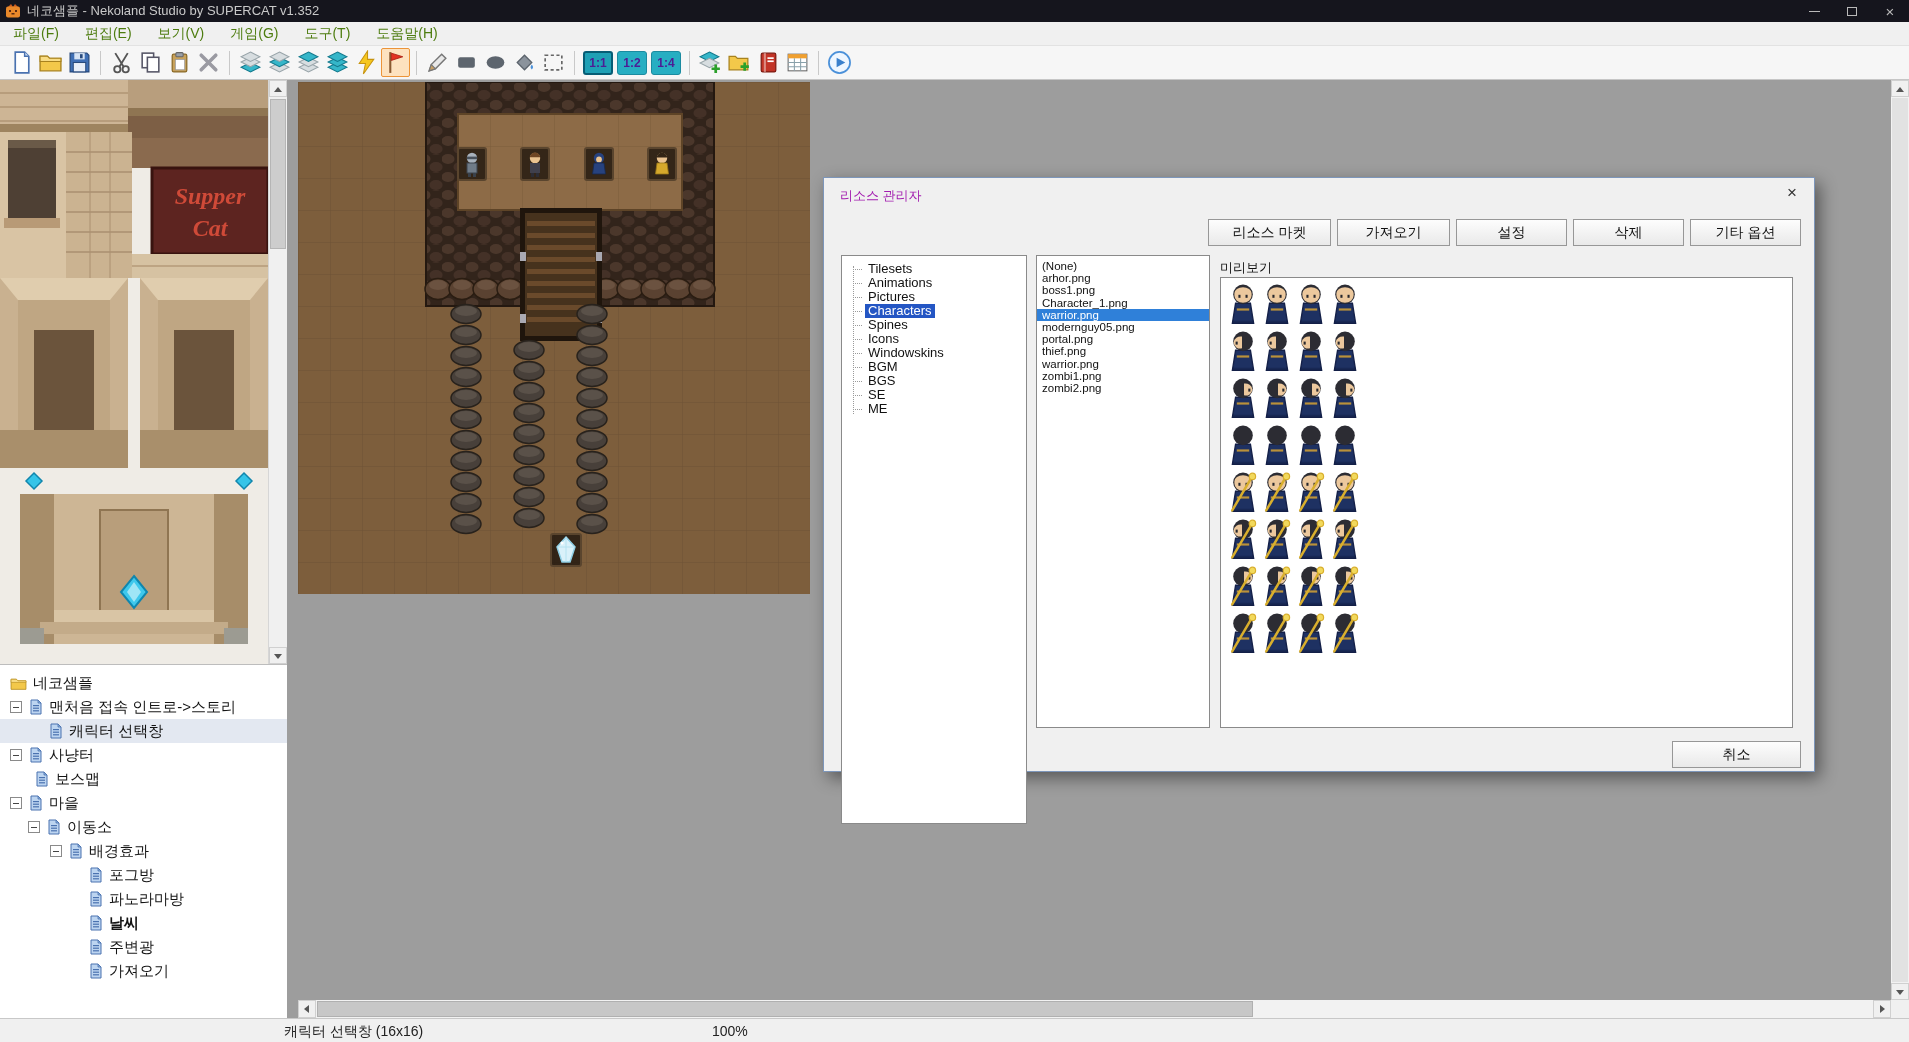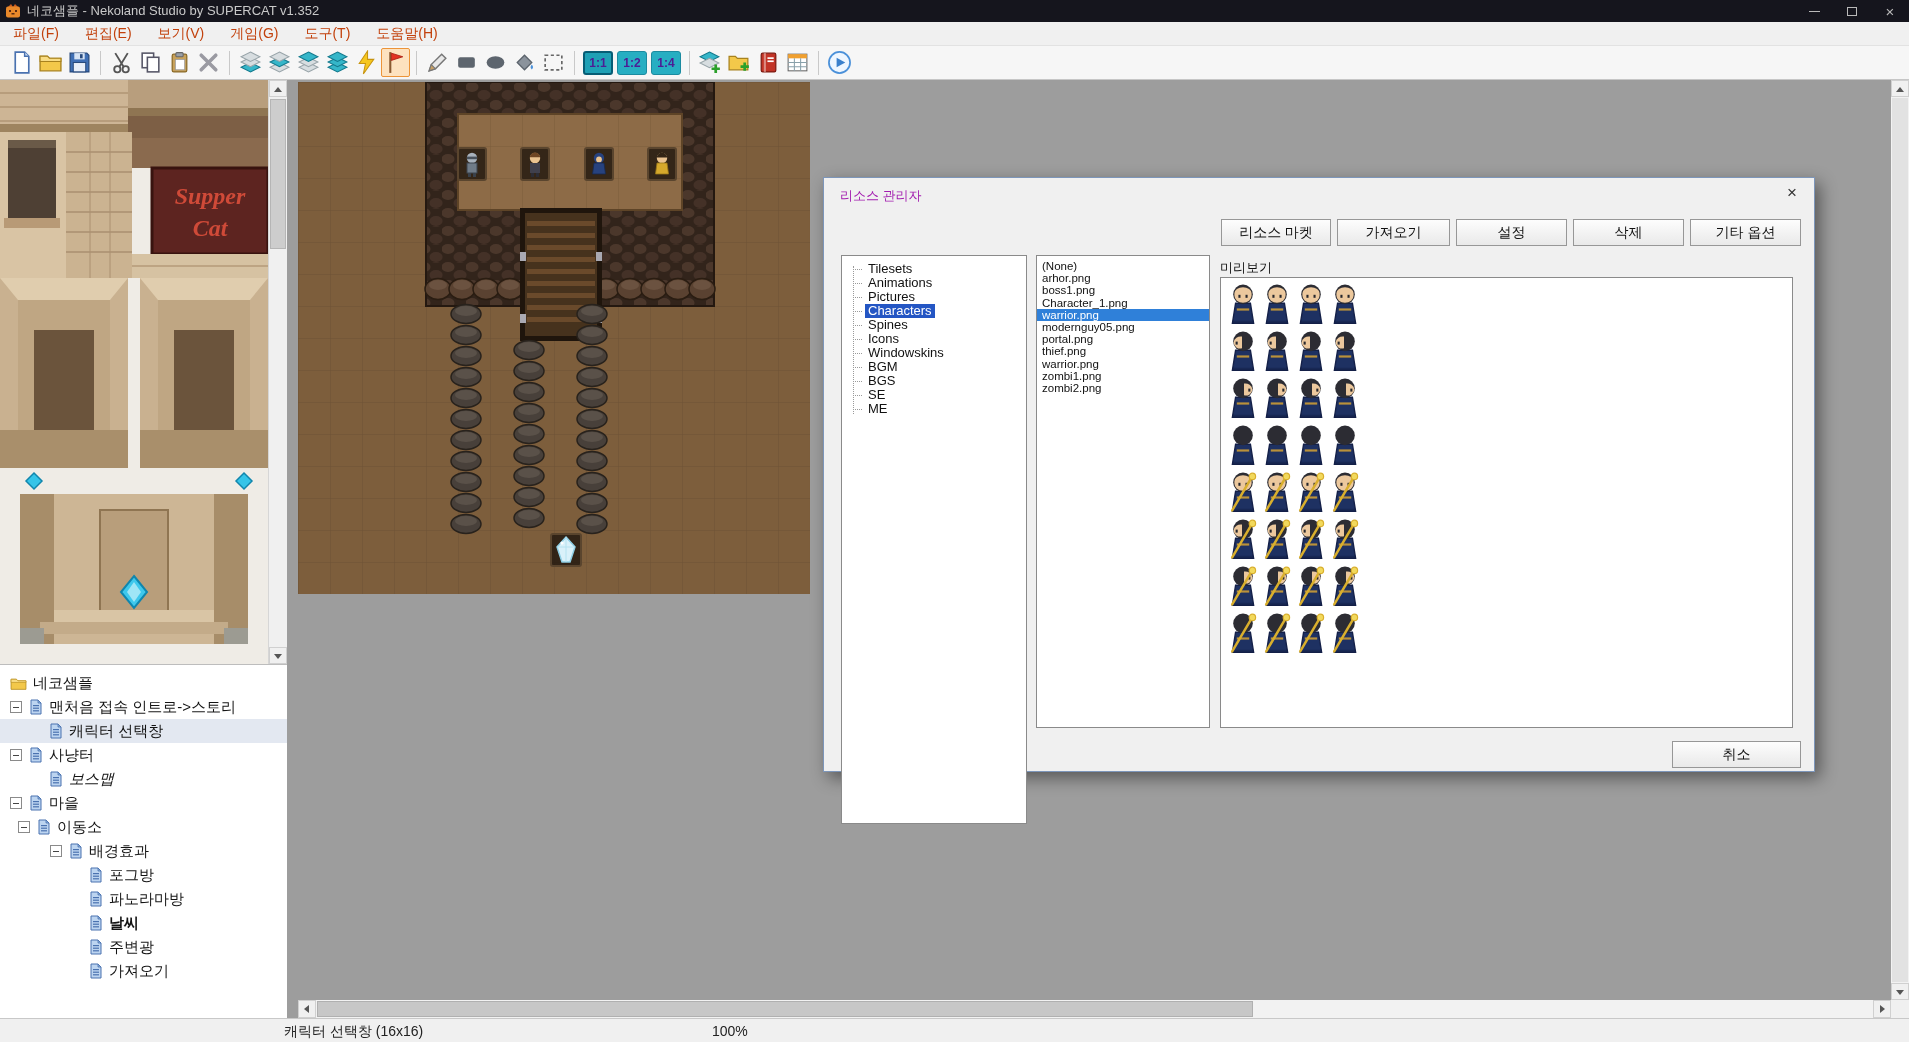--- a/index.html
+++ b/index.html
@@ -13,21 +13,21 @@
   .app-icon{width:16px;height:16px;margin:0 6px 0 5px;flex:none}
   .title-text{flex:1;white-space:nowrap;overflow:hidden}
   .win-controls{display:flex;height:100%}
   .win-btn{width:38px;height:100%;display:flex;align-items:center;justify-content:center;color:#b9b9b9}
   .win-btn .min-glyph{width:11px;height:1px;background:#b9b9b9}
   .win-btn .max-glyph{width:10px;height:9px;border:1px solid #b9b9b9}
   .win-btn.close{font-size:15px}
 
   
   .menubar{position:absolute;top:22px;left:0;right:0;height:24px;background:#f0f0f0;
-    display:flex;align-items:center;font-size:14px;color:#c2410c;border-bottom:1px solid #e2e2e2}
+    display:flex;align-items:center;font-size:14px;color:#4d7c0f;border-bottom:1px solid #e2e2e2}
   .menu-item{padding:0 13px;height:100%;display:flex;align-items:center;cursor:default}
 
   
   .toolbar{position:absolute;top:46px;left:0;right:0;height:34px;background:#f6f6f6;
     border-bottom:1px solid #c6c6c6;display:flex;align-items:center;padding-left:7px}
   .tb-btn{width:29px;height:29px;display:flex;align-items:center;justify-content:center;
     border:1px solid transparent;border-radius:2px;flex:none}
   .tb-btn svg{width:25px;height:25px;display:block}
   .tb-btn.active{background:#fde2bf;border-color:#ec9439}
   .tb-sep{width:1px;height:24px;background:#c9c9c9;margin:0 6px;flex:none}
@@ -440,21 +440,21 @@
             <svg viewBox="0 0 14 16" width="14" height="16">
               <path d="M2 1 L9 1 L12 4 L12 15 L2 15 Z" fill="#bcd4f0" stroke="#4a72b0" stroke-width="1"></path>
               <path d="M9 1 L9 4 L12 4 Z" fill="#8fb2dd" stroke="#4a72b0" stroke-width="0.8"></path>
               <rect x="4" y="6" width="6" height="1.2" fill="#4a72b0"></rect>
               <rect x="4" y="8.6" width="6" height="1.2" fill="#4a72b0"></rect>
               <rect x="4" y="11.2" width="6" height="1.2" fill="#4a72b0"></rect>
             </svg>
           </span>
           <span class="tree-label">사냥터</span>
         </div>
-        <div class="tree-row" style="padding-left: 30px; font-style: italic;">
+        <div class="tree-row" style="padding-left: 16px;">
           <span class="tree-spacer"></span>
           <span class="tree-icon">
             <svg viewBox="0 0 14 16" width="14" height="16">
               <path d="M2 1 L9 1 L12 4 L12 15 L2 15 Z" fill="#bcd4f0" stroke="#4a72b0" stroke-width="1"></path>
               <path d="M9 1 L9 4 L12 4 Z" fill="#8fb2dd" stroke="#4a72b0" stroke-width="0.8"></path>
               <rect x="4" y="6" width="6" height="1.2" fill="#4a72b0"></rect>
               <rect x="4" y="8.6" width="6" height="1.2" fill="#4a72b0"></rect>
               <rect x="4" y="11.2" width="6" height="1.2" fill="#4a72b0"></rect>
             </svg>
           </span>
@@ -466,21 +466,21 @@
             <svg viewBox="0 0 14 16" width="14" height="16">
               <path d="M2 1 L9 1 L12 4 L12 15 L2 15 Z" fill="#bcd4f0" stroke="#4a72b0" stroke-width="1"></path>
               <path d="M9 1 L9 4 L12 4 Z" fill="#8fb2dd" stroke="#4a72b0" stroke-width="0.8"></path>
               <rect x="4" y="6" width="6" height="1.2" fill="#4a72b0"></rect>
               <rect x="4" y="8.6" width="6" height="1.2" fill="#4a72b0"></rect>
               <rect x="4" y="11.2" width="6" height="1.2" fill="#4a72b0"></rect>
             </svg>
           </span>
           <span class="tree-label">마을</span>
         </div>
-        <div class="tree-row" style="padding-left: 18px;">
+        <div class="tree-row" style="padding-left: 28px;">
           <span class="expander"></span>
           <span class="tree-icon">
             <svg viewBox="0 0 14 16" width="14" height="16">
               <path d="M2 1 L9 1 L12 4 L12 15 L2 15 Z" fill="#bcd4f0" stroke="#4a72b0" stroke-width="1"></path>
               <path d="M9 1 L9 4 L12 4 Z" fill="#8fb2dd" stroke="#4a72b0" stroke-width="0.8"></path>
               <rect x="4" y="6" width="6" height="1.2" fill="#4a72b0"></rect>
               <rect x="4" y="8.6" width="6" height="1.2" fill="#4a72b0"></rect>
               <rect x="4" y="11.2" width="6" height="1.2" fill="#4a72b0"></rect>
             </svg>
           </span>
@@ -758,21 +758,21 @@
     <span class="status-map">캐릭터 선택창 (16x16)</span>
     <span class="status-zoom">100%</span>
   </div>
 
   <div class="dialog">
     <span class="dlg-title">리소스 관리자</span>
     <span class="dlg-close">
         <span>×</span>
       </span>
     <div class="dlg-buttons" id="dlg-buttons">
-        <button class="btn" style="width: 110px; font-family: Liberation Serif, serif;">리소스 마켓</button>
+        <button class="btn" style="width: 123px;">리소스 마켓</button>
         <button class="btn" style="width: 113px;">가져오기</button>
         <button class="btn" style="width: 111px;">설정</button>
         <button class="btn" style="width: 111px;">삭제</button>
         <button class="btn" style="width: 111px;">기타 옵션</button>
       </div>
     <div class="cat-box" id="cat-box">
       <div class="cat-guide"></div>
     <div class="cat-row">
           <span class="cat-dash"></span>
           <span class="cat-label">Tilesets</span>

